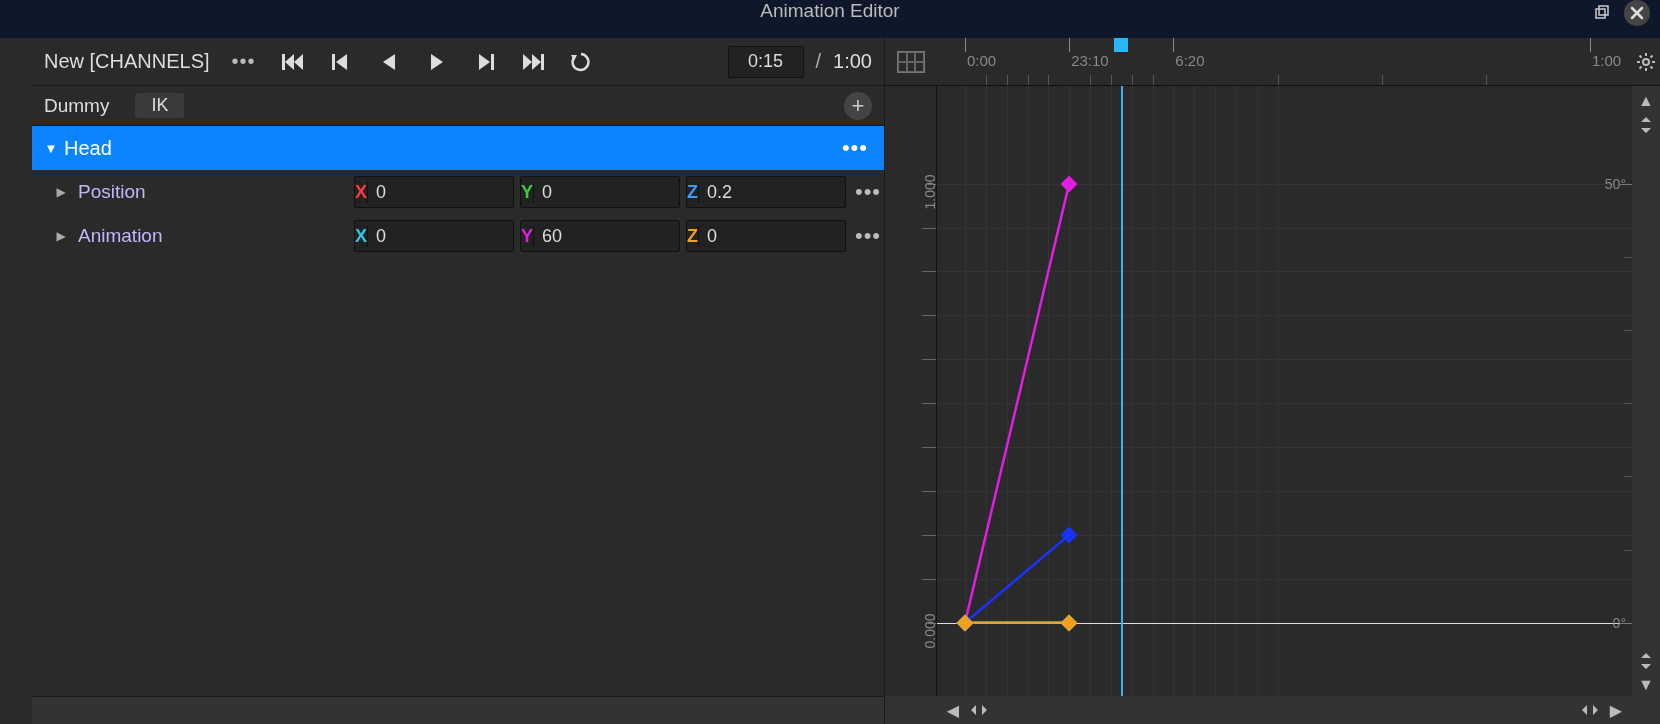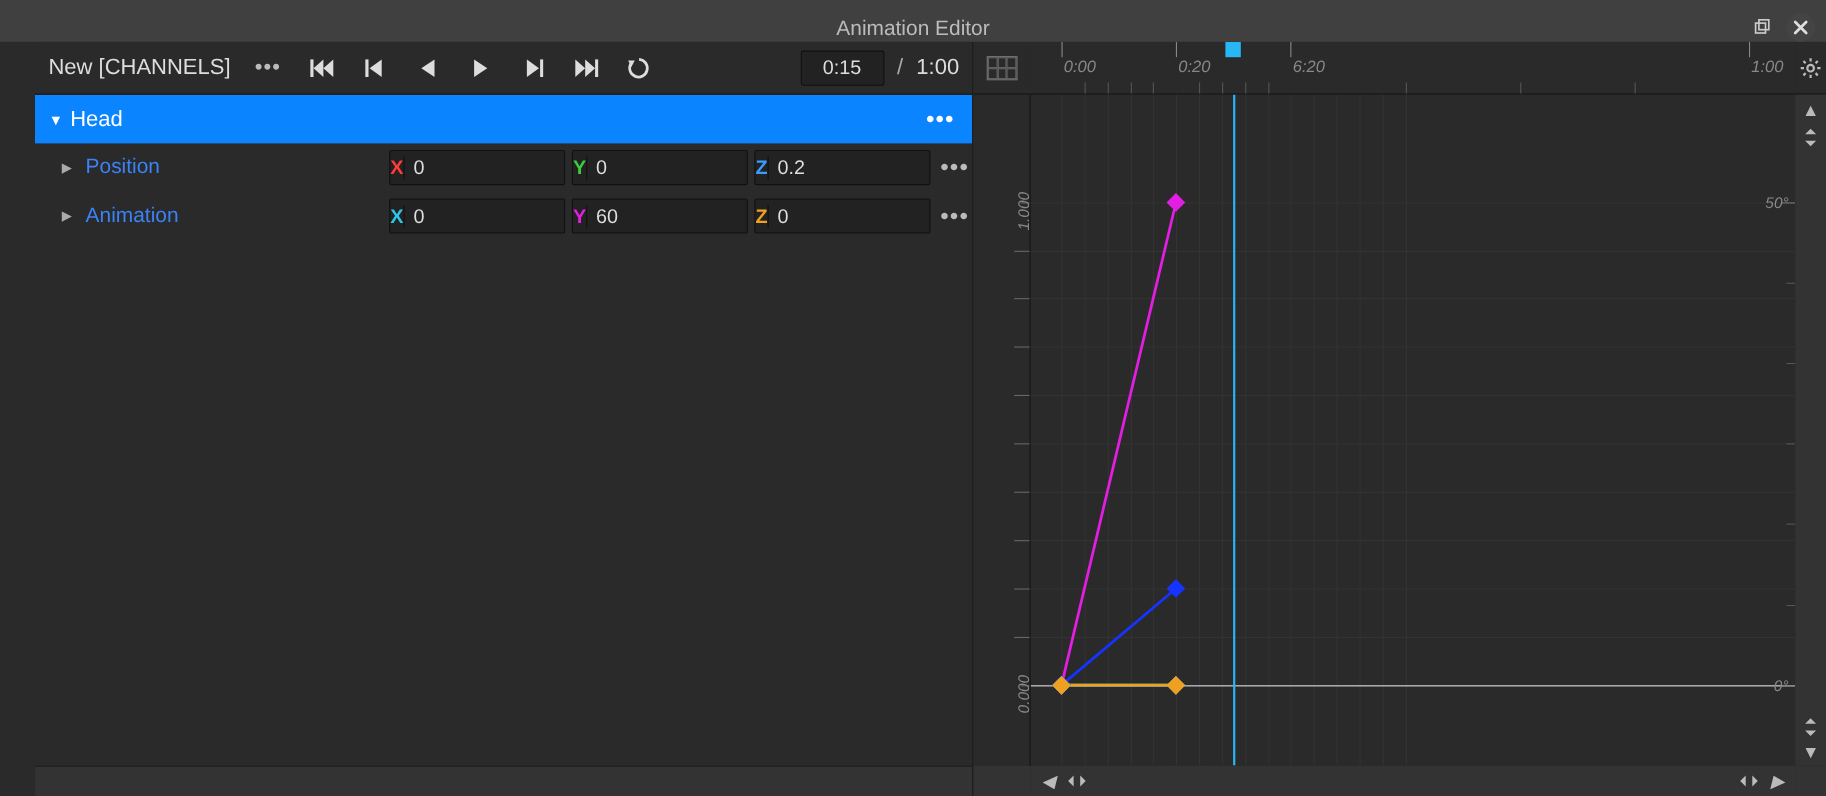--- a/index.html
+++ b/index.html
@@ -1,19 +1,19 @@
 <!DOCTYPE html>
 <html><head>
 <meta charset="utf-8">
 <style>
   * { box-sizing: border-box; margin: 0; padding: 0; }
   html, body { width: 1660px; height: 724px; background: #2a2a2a; color: #ccc; font-family: "Segoe UI", Arial, sans-serif; font-size: 16px; overflow: hidden; }
   
   
-  .titlebar { height: 38px; background: #404040; display: flex; align-items: flex-end; position: relative; }
+  .titlebar { height: 38px; background: #0f172a; display: flex; align-items: flex-start; position: relative; }
   .titlebar .title { position: absolute; left: 50%; transform: translateX(-50%); color: #bbb; font-size: 19px; }
   .titlebar .winbtns { margin-left: auto; display: flex; gap: 10px; padding-right: 10px; align-items: center; }
   .winbtn { width: 24px; height: 24px; display: flex; align-items: center; justify-content: center; color: #ccc; cursor: pointer; }
   .winbtn.close { width: 26px; height: 26px; background: #444; border-radius: 13px; }
   
   
   .main { display: flex; height: calc(724px - 38px); }
   .leftpane { width: 884px; display: flex; flex-direction: column; background: #2a2a2a; padding-left: 32px; }
   .rightpane { flex: 1; display: flex; flex-direction: column; background: #2a2a2a; border-left: 1px solid #1a1a1a;}
   
@@ -38,31 +38,31 @@
   
   .tree { flex: 1; overflow: auto; background: #2a2a2a; }
   .treerow { height: 44px; display: flex; align-items: center; padding: 0 6px; }
   .treerow.selected { background: #0a84ff; color: #fff; }
   .treerow .disclose { width: 22px; display: flex; align-items: center; justify-content: center; font-size: 13px; padding-left: 4px; }
   .treerow .name { font-size: 20px; margin-left: 4px; }
   .treerow .rowdots { margin-left: auto; color: inherit; font-size: 22px; letter-spacing: 1px; cursor: pointer; padding-right: 10px; }
   
   .proprow { height: 44px; display: flex; align-items: center; padding-left: 8px; }
   .proprow .disclose { width: 22px; display: flex; align-items: center; justify-content: center; font-size: 12px; color: #aaa; margin-left: 10px;}
-  .proprow .name { font-size: 19px; color: #3b82f6; margin-left: 6px; }
+  .proprow .name { font-size: 19px; color: #c4b5fd; margin-left: 6px; }
   .vecfields { margin-left: auto; display: flex; gap: 6px; align-items: center; width: 530px; }
   .axisfield { display: flex; align-items: center; background: #222; border: 1px solid #111; height: 32px; border-radius: 2px; width: 160px; }
   .axisfield .axis { width: 26px; text-align: center; font-weight: 600; font-size: 18px; border-right: 1px solid #111; }
   .axisfield input { flex: 1; background: transparent; border: none; color: #ddd; font-size: 18px; padding-left: 8px; outline: none; }
   .rowdots2 { width: 40px; text-align: center; color: #bbb; font-size: 22px; letter-spacing: 1px; cursor: pointer; }
   
   .leftfooter { height: 28px; background: #333; border-top: 1px solid #1a1a1a; margin-right: 0;}
   
   
-  .rightgrid { display: grid; grid-template-columns: 52px 1fr 28px; grid-template-rows: 48px 1fr 28px; flex: 1; font-style: italic; }
+  .rightgrid { display: grid; grid-template-columns: 52px 1fr 28px; grid-template-rows: 48px 1fr 28px; flex: 1; }
   .corner-tl { background: #2a2a2a; border-bottom: 1px solid #111; display: flex; align-items: center; justify-content: center; }
   .gridicon { width: 28px; height: 22px; border: 1px solid #777; display: grid; grid-template-columns: 1fr 1fr 1fr; grid-template-rows: 1fr 1fr; }
   .gridicon div { border: 0.5px solid #666; }
   
   .ruler { position: relative; background: #2a2a2a; border-bottom: 1px solid #111; }
   .rulertick { position: absolute; top: 0; height: 8px; width: 1px; background: #555; }
   .rulertick.major { height: 14px; background: #888; }
   .rulertick.minor { top: auto; bottom: 0; height: 10px; }
   .rulerlabel { position: absolute; top: 14px; font-size: 15px; color: #888; transform: translateX(2px); }
   .playhead-handle { position: absolute; top: 0; width: 14px; height: 14px; background: #29b6f6; transform: translateX(-7px); }
@@ -162,20 +162,25 @@
             </svg>
           </div>
       </div>
       <div class="timebox">
         <input class="timefield" value="0:15" style="">
         <span class="timesep">/</span>
         <span class="timelen">1:00</span>
       </div>
     </div>
 
+    <div class="modebar">
+      <span class="lbl">Dummy</span>
+      <span class="chip">IK</span>
+      <div class="addbtn">+</div>
+    </div>
 
     <div class="tree">
       <div class="treerow selected">
         <span class="disclose">▼</span>
         <span class="name">Head</span>
         <span class="rowdots">•••</span>
       </div>
 
       <div class="proprow">
         <span class="disclose">▶</span>
@@ -234,21 +239,21 @@
           </div>
       </div>
       <div class="ruler" id="ruler">
           <div class="rulertick major" style="left: 28px;"></div>
           <div class="rulerlabel" style="left: 28px;">0:00</div>
           <div class="rulertick minor" style="left: 48.8333px;"></div>
           <div class="rulertick minor" style="left: 69.6667px;"></div>
           <div class="rulertick minor" style="left: 90.5px;"></div>
           <div class="rulertick minor" style="left: 111.333px;"></div>
           <div class="rulertick major" style="left: 132.167px;"></div>
-          <div class="rulerlabel" style="left: 132.167px;">0:20</div>
+          <div class="rulerlabel" style="left: 132.167px;">23:10</div>
           <div class="rulertick minor" style="left: 153px;"></div>
           <div class="rulertick minor" style="left: 173.833px;"></div>
           <div class="rulertick minor" style="left: 194.667px;"></div>
           <div class="rulertick minor" style="left: 215.5px;"></div>
           <div class="rulertick major" style="left: 236.333px;"></div>
           <div class="rulerlabel" style="left: 236.333px;">6:20</div>
           <div class="rulertick minor" style="left: 340.5px;"></div>
           <div class="rulertick minor" style="left: 444.667px;"></div>
           <div class="rulertick minor" style="left: 548.833px;"></div>
           <div class="rulertick major" style="left: 653px;"></div>

